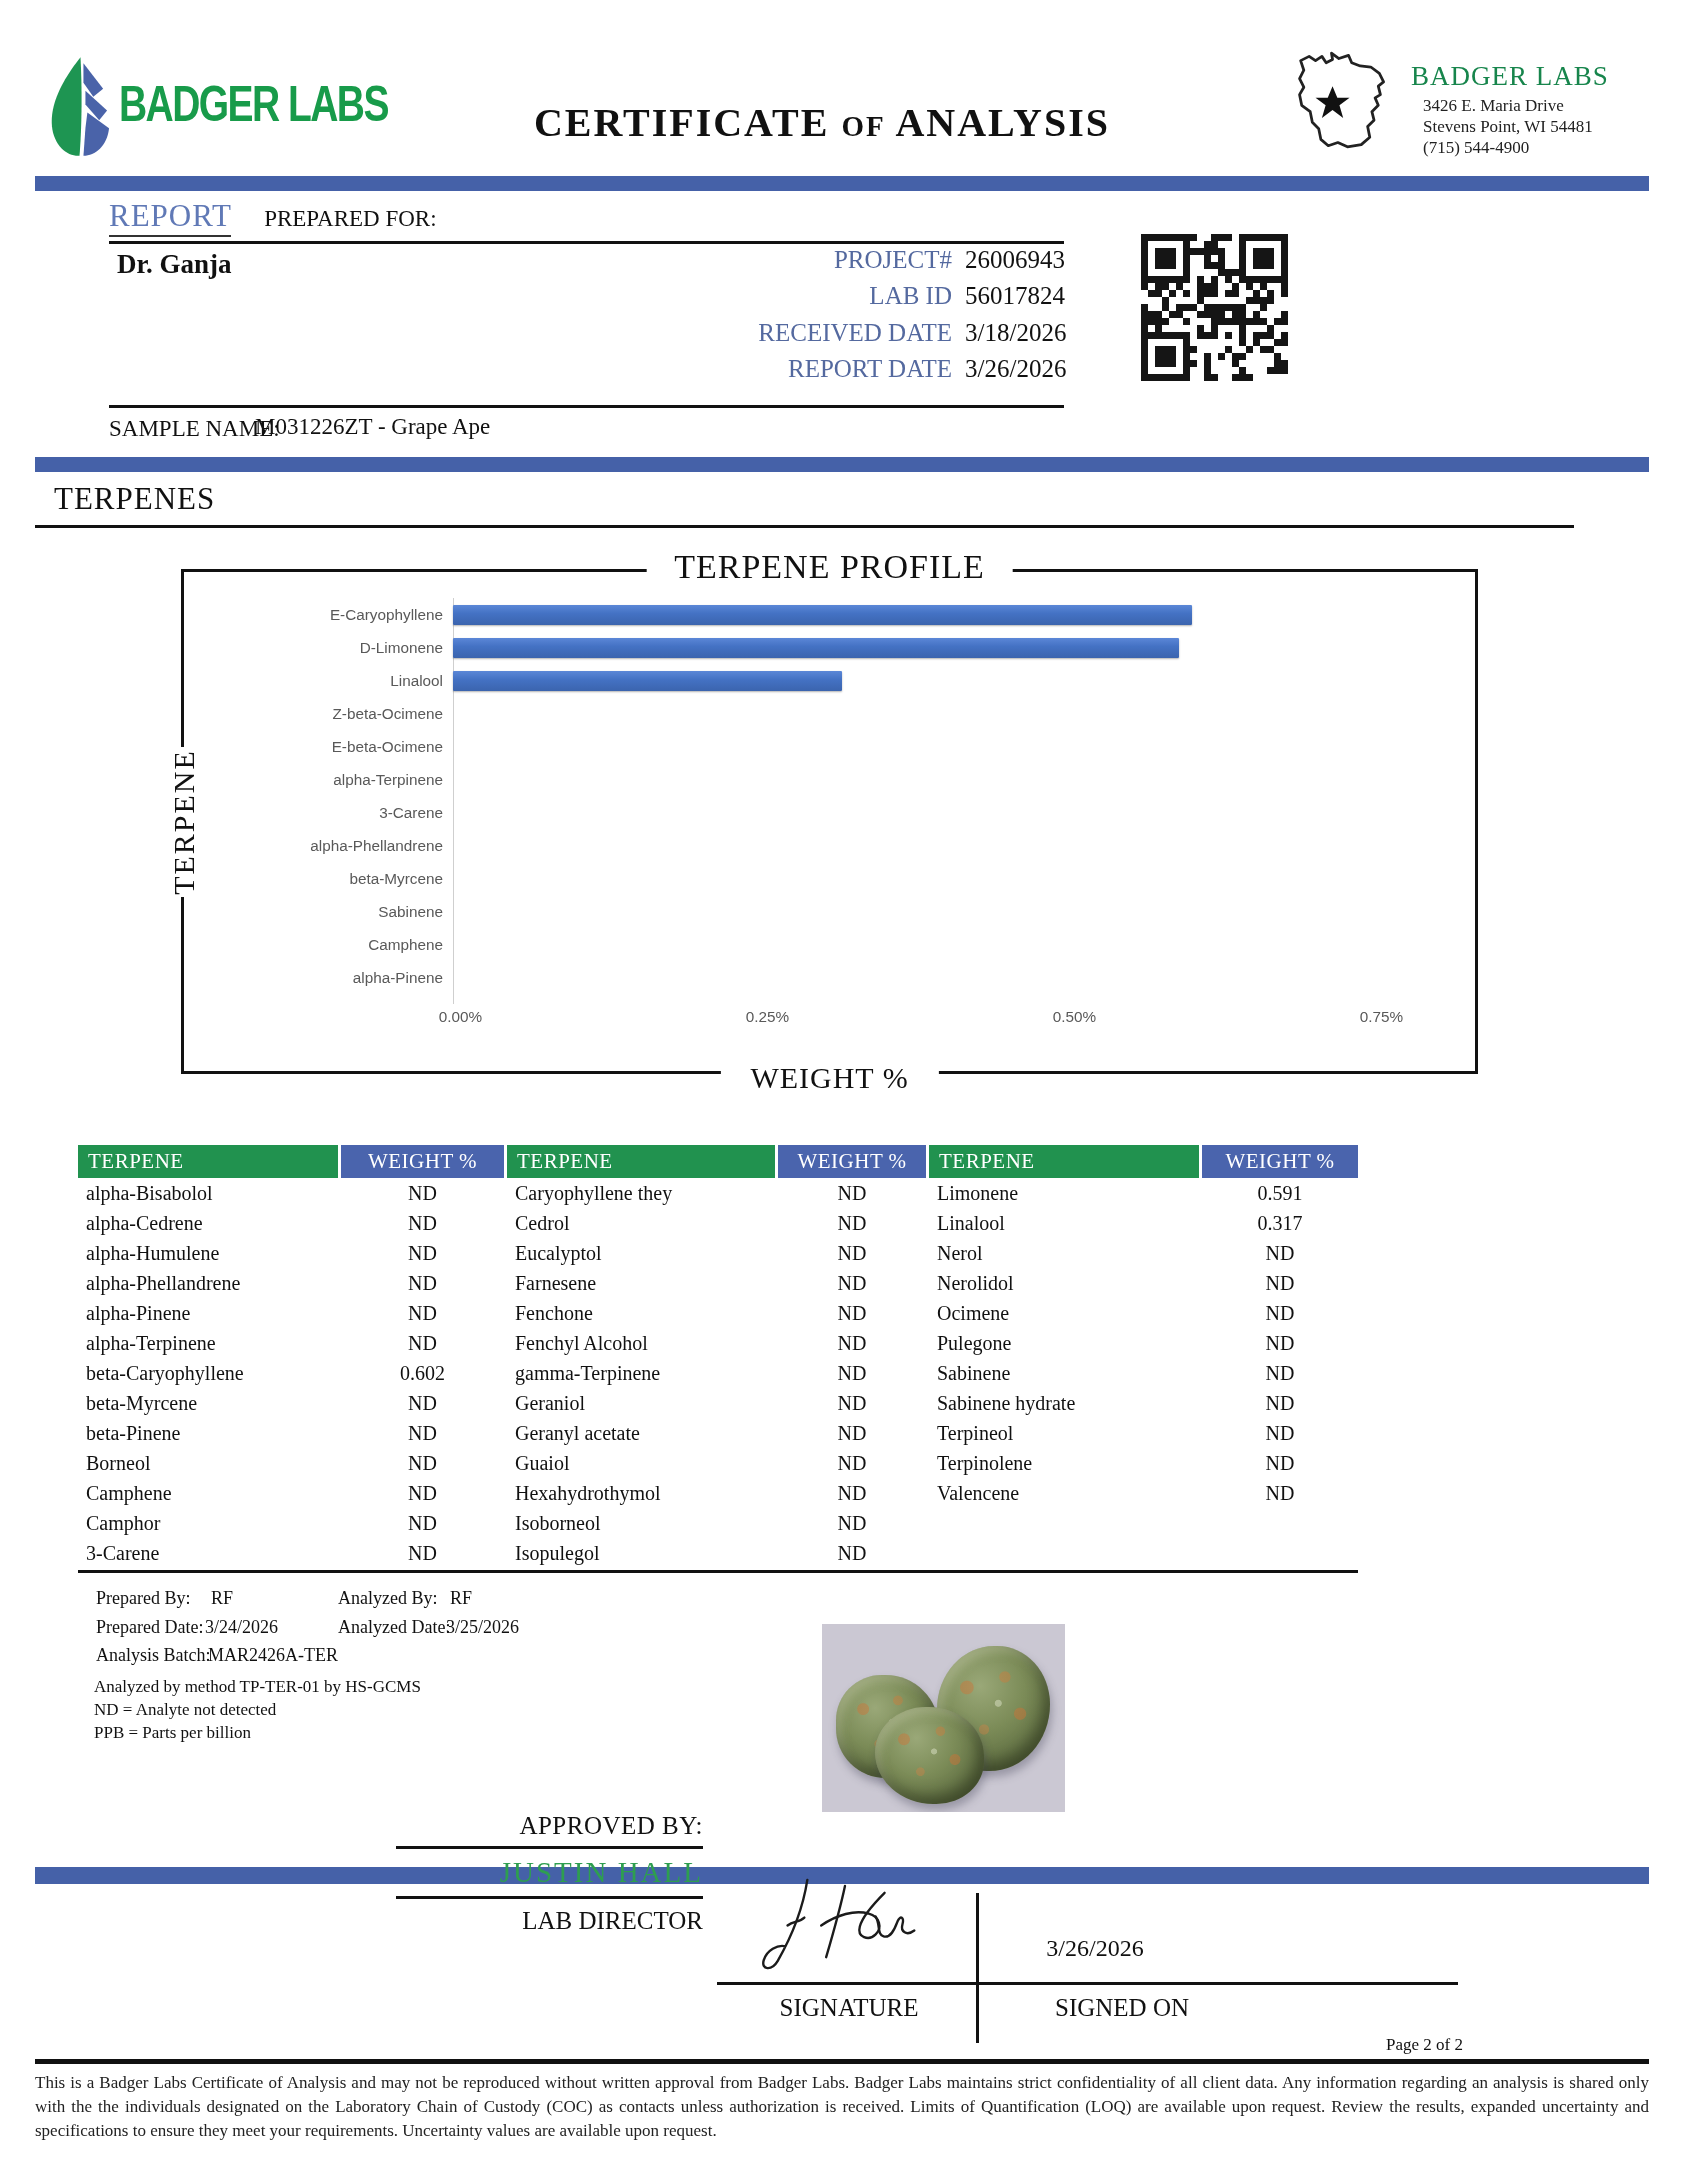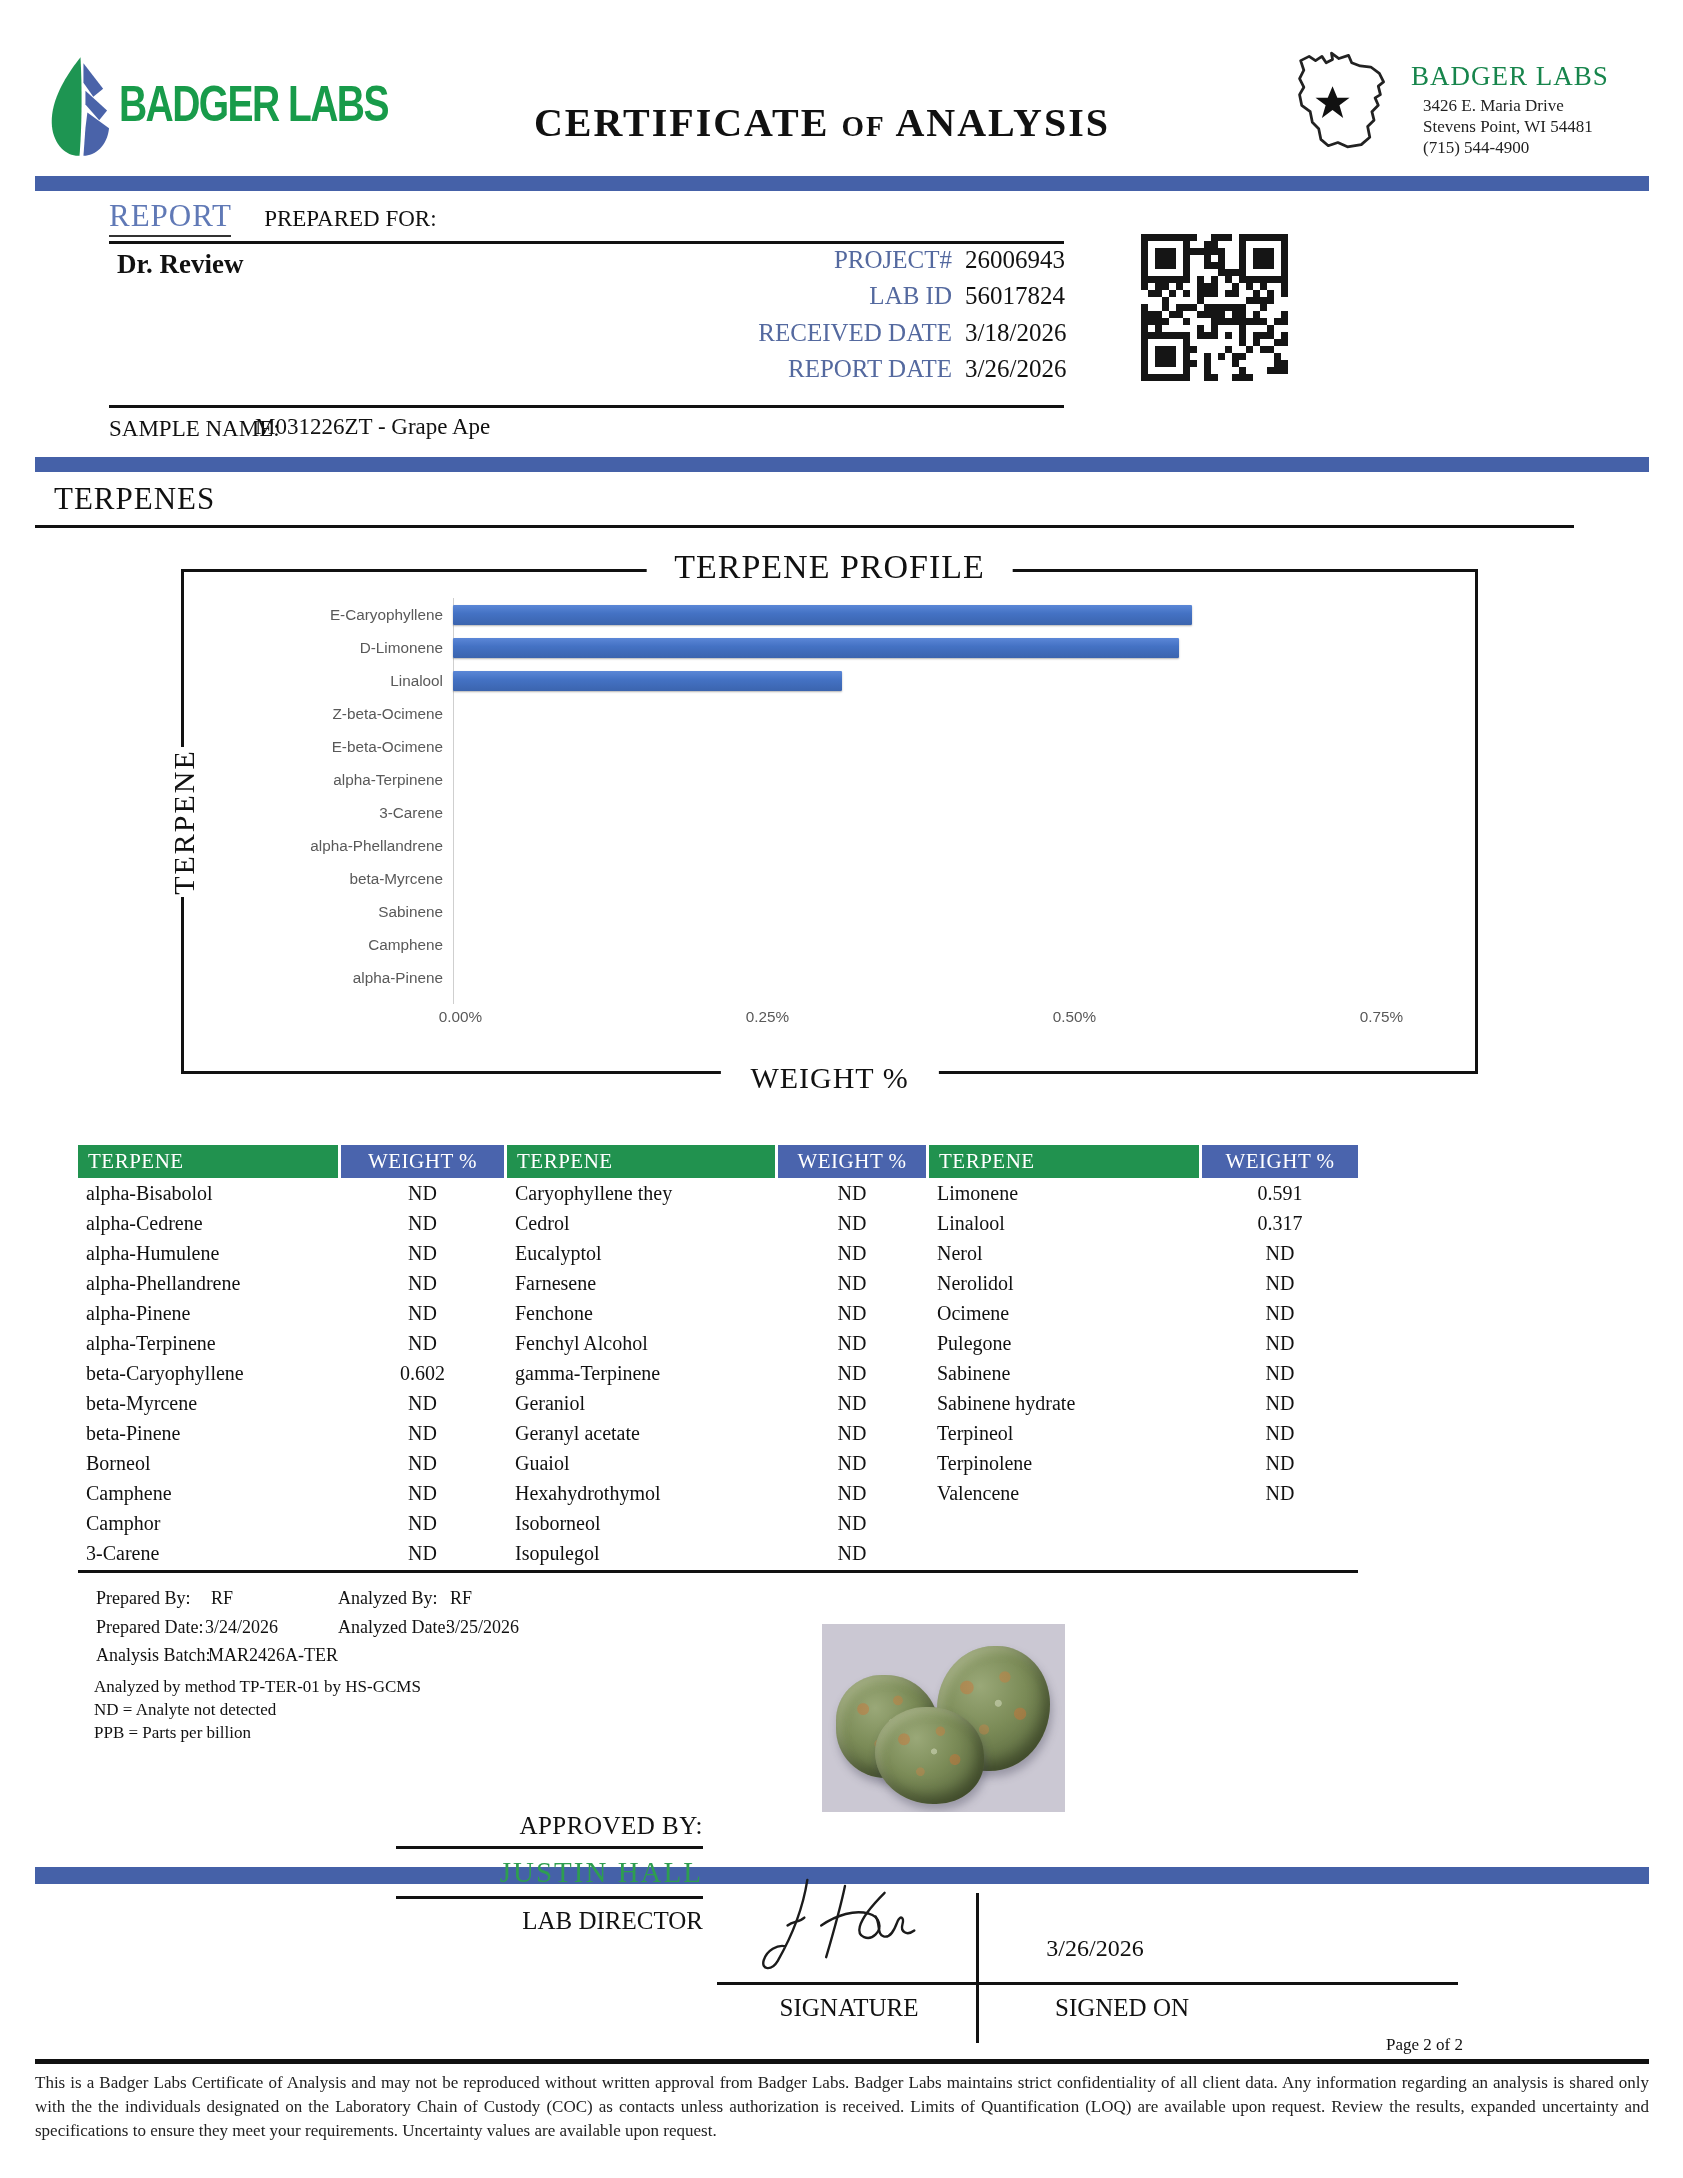--- a/index.html
+++ b/index.html
@@ -134,21 +134,21 @@
   <div class="addr" style="top:137px">(715) 544-4900</div>
 
   <div class="bluebar" style="top:176px"></div>
 
   <div id="report-heading">
     <span class="rw">REPORT</span>
     <span class="pf">PREPARED FOR:</span>
   </div>
   <div class="hline" style="left:109px;top:241px;width:955px"></div>
 
-  <div id="client-name">Dr. Review</div>
+  <div id="client-name">Dr. Ganja</div>
 
   <div class="rfield" style="top:246px">
     <span class="rlabel">PROJECT#</span>
     <span class="rvalue">26006943</span>
   </div>
   <div class="rfield" style="top:282px">
     <span class="rlabel">LAB ID</span>
     <span class="rvalue">56017824</span>
   </div>
   <div class="rfield" style="top:319px">

